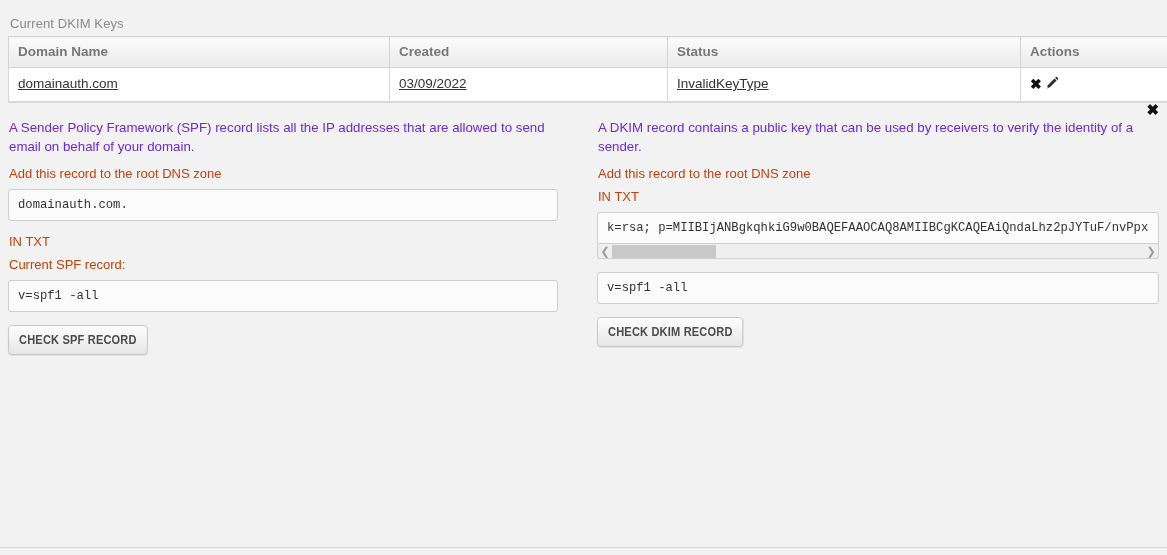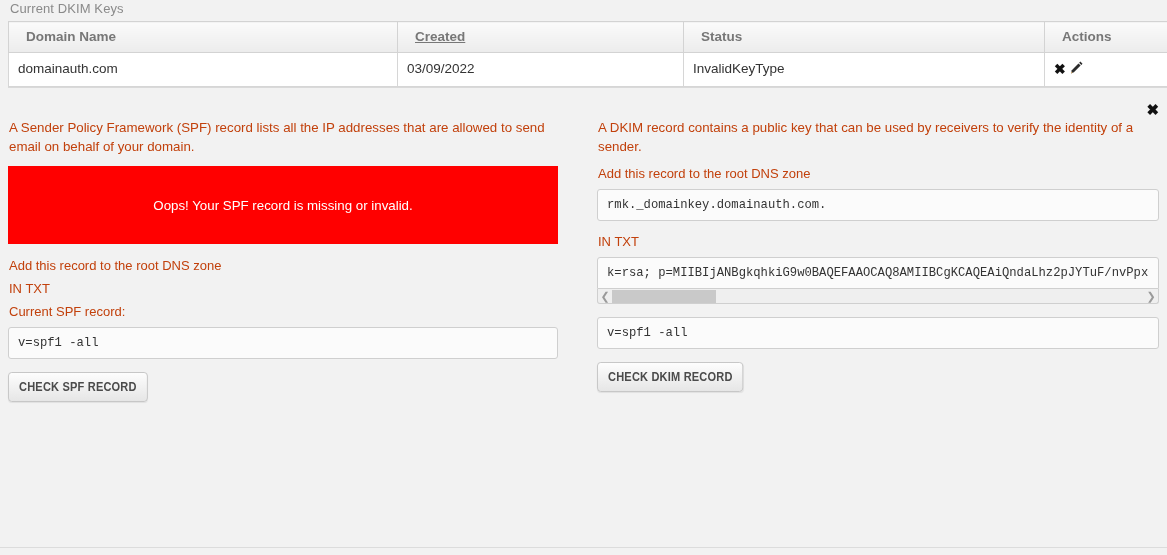--- a/index.html
+++ b/index.html
@@ -18,51 +18,52 @@
 
   
   .keys-section {
     position: absolute;
     left: 0; top: 0;
     width: 1167px;
   }
   .keys-title {
     font-size: 13px;
     color: #8a8a8a;
-    padding: 1px 10px 5px 10px;
+    padding: 16px 10px 5px 10px;
     letter-spacing: .1px;
   }
   table.keys {
     border-collapse: collapse;
     width: 1157px;
     margin: 0 10px 0 8px;
     table-layout: fixed;
     background: #ffffff;
     box-shadow: 0 1px 0 rgba(0,0,0,.10);
   }
   table.keys th {
     text-align: left;
     font-size: 13.5px;
     font-weight: bold;
     color: #777777;
     background: linear-gradient(to bottom, #fbfbfb 0%, #ececec 100%);
     border: 1px solid #d3d3d3;
-    padding: 7px 9px 8px 17px;
+    padding: 7px 9px 8px 9px;
     height: 14px;
   }
   table.keys td {
     font-size: 13.5px;
     color: #333333;
     background: #ffffff;
     border: 1px solid #d6d6d6;
     padding: 7px 9px 8px 9px;
     height: 14px;
+    text-decoration: underline;
   }
   .col-domain  { width: 362px; }
-  .col-created { width: 259px; text-decoration: underline; }
+  .col-created { width: 259px; }
   .col-status  { width: 334px; }
   .col-actions { width: 194px; }
   .act-icons {
     display: inline-flex;
     align-items: center;
     gap: 3px;
   }
   .ic-x, .ic-pencil {
     display: inline-block;
     cursor: pointer;
@@ -97,21 +98,21 @@
   }
   .col {
     width: 568px;
     padding: 0 10px 0 8px;
     box-sizing: border-box;
   }
   .col.right { margin-left: 21px; width: 578px; padding-right: 8px; }
 
   .desc {
     font-size: 13.3px;
-    color: #c2410c;
+    color: #6d28d9;
     line-height: 19px;
     margin: 0 0 10px 1px;
   }
   .alert {
     background: #ff0000;
     color: #ffffff;
     font-size: 13.3px;
     text-align: center;
     height: 78px;
     display: flex;
@@ -243,38 +244,37 @@
       </tbody>
     </table>
   </div>
 
   <div class="panel-close">✖</div>
 
   <div class="records">
 
     <div class="col left">
       <p class="desc">A Sender Policy Framework (SPF) record lists all the IP addresses that are allowed to send email on behalf of your domain.</p>
-      <div class="alert">Oops! Your SPF record is missing or invalid.</div>
 
       <div class="field-label">Add this record to the root DNS zone</div>
+      <input class="inp" type="text" readonly="" value="domainauth.com." style="">
 
       <div class="field-label">IN TXT</div>
 
 
       <div class="field-label">Current SPF record:</div>
       <input class="inp" type="text" readonly="" value="v=spf1 -all" style="">
 
       <button class="btn">Check SPF Record</button>
     </div>
 
     <div class="col right">
       <p class="desc">A DKIM record contains a public key that can be used by receivers to verify the identity of a sender.</p>
 
       <div class="field-label">Add this record to the root DNS zone</div>
-      <input class="inp" type="text" readonly="" value="rmk._domainkey.domainauth.com." style="">
 
       <div class="field-label">IN TXT</div>
       <input class="inp scrollable" type="text" readonly="" value="k=rsa; p=MIIBIjANBgkqhkiG9w0BAQEFAAOCAQ8AMIIBCgKCAQEAiQndaLhz2pJYTuF/nvPpxCdbPaR+i5" style="">
       <div class="hscroll">
         <span class="arrow">❮</span>
         <span class="track">
           <span class="thumb"></span>
         </span>
         <span class="arrow">❯</span>
       </div>

